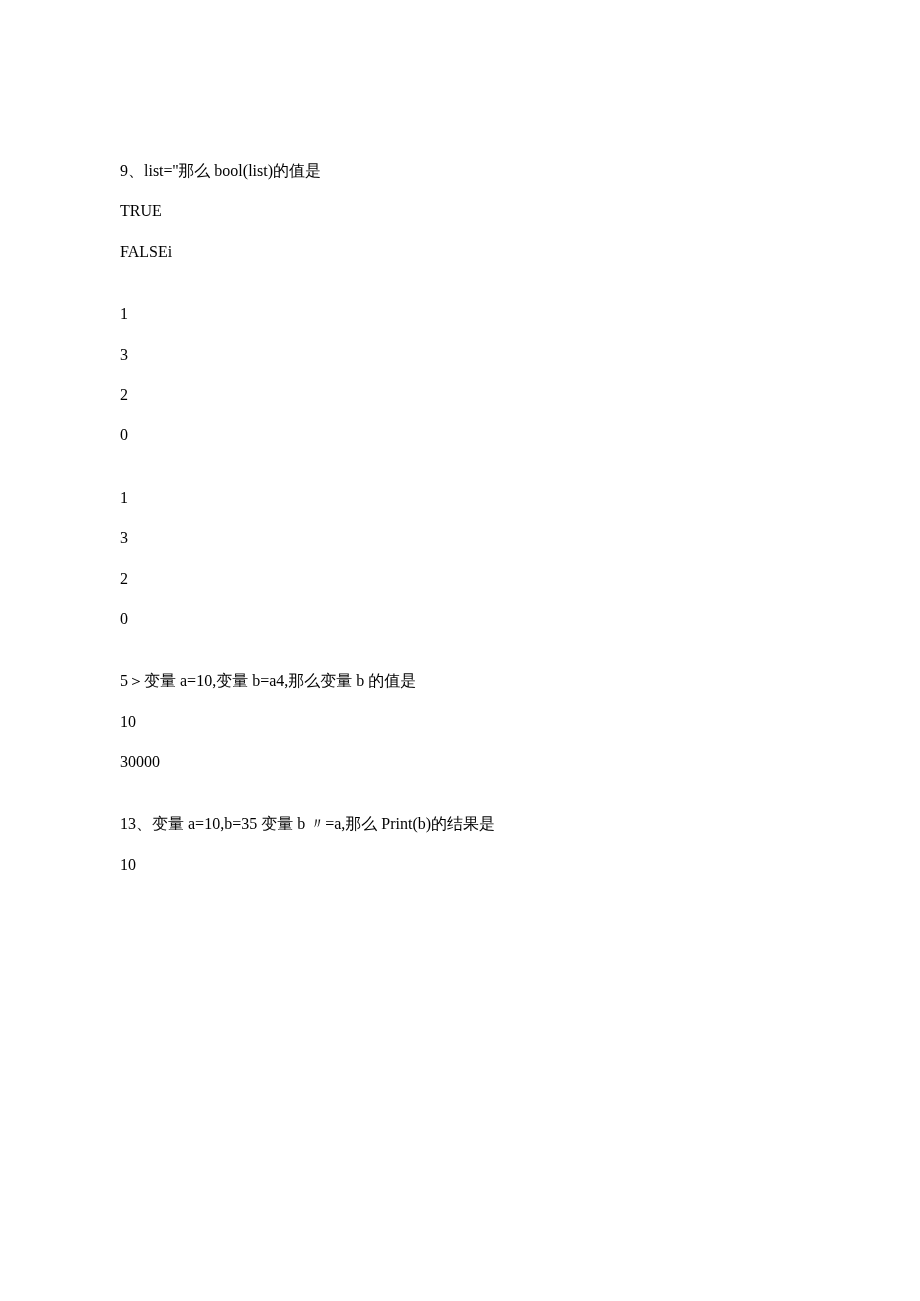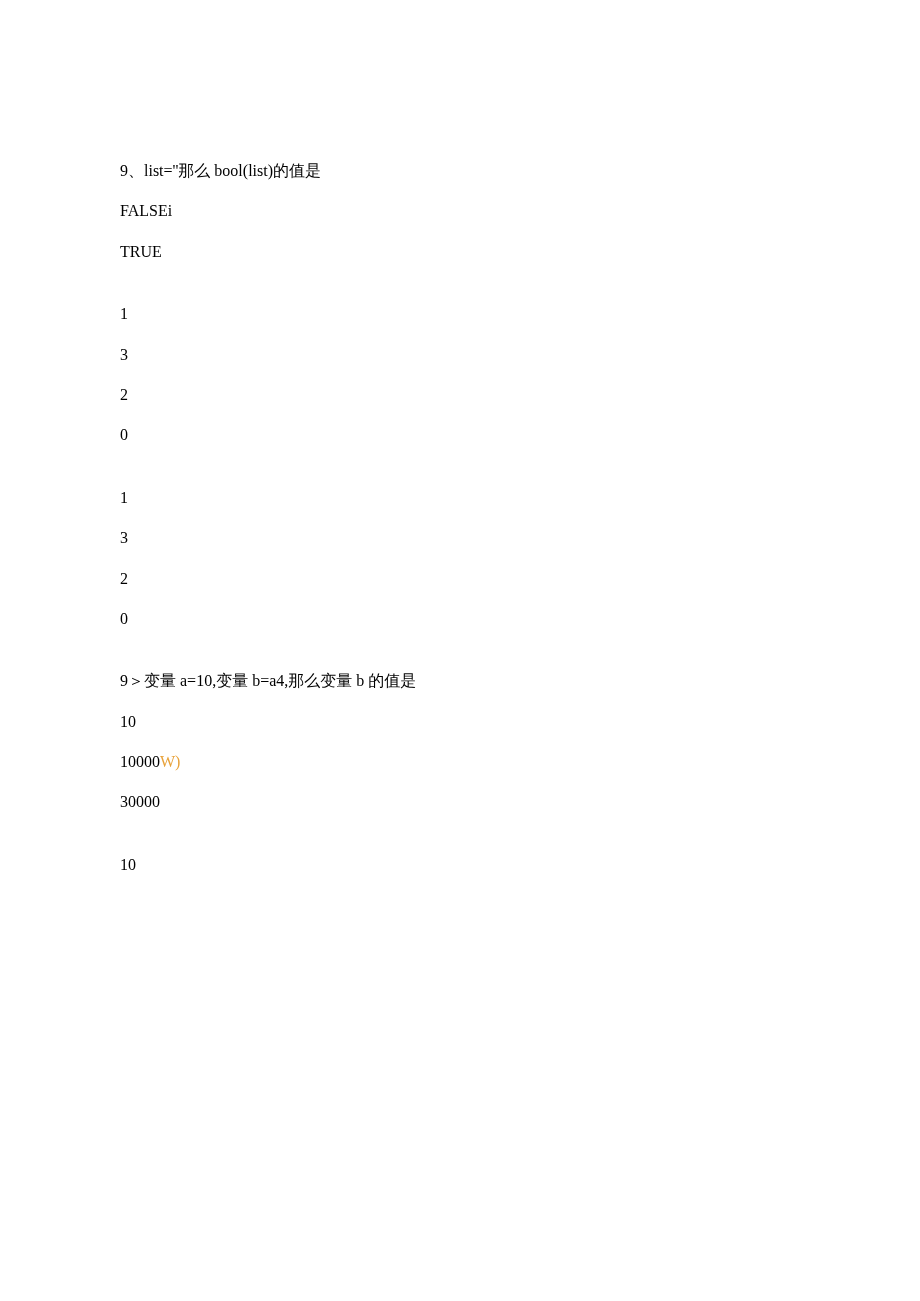--- a/index.html
+++ b/index.html
@@ -31,42 +31,42 @@
     color: #e8a23a;
   }
 </style>
 </head>
 <body>
 
 <div class="page">
 
   <div class="question-block">
     <div class="question-text">9、list=''那么 bool(list)的值是</div>
+    <div class="option">TRUE</div>
     <div class="option">FALSEi</div>
-    <div class="option">TRUE</div>
   </div>
 
   <div class="question-block">
     <div class="option">1</div>
     <div class="option">3</div>
     <div class="option">2</div>
     <div class="option">0</div>
   </div>
 
   <div class="question-block">
     <div class="option">1</div>
     <div class="option">3</div>
     <div class="option">2</div>
     <div class="option">0</div>
   </div>
 
   <div class="question-block">
-    <div class="question-text">9＞变量 a=10,变量 b=a4,那么变量 b 的值是</div>
+    <div class="question-text">5＞变量 a=10,变量 b=a4,那么变量 b 的值是</div>
     <div class="option">10</div>
-    <div class="option"><span>10000</span><span class="orange">W)</span></div>
     <div class="option">30000</div>
   </div>
 
   <div class="question-block">
+    <div class="question-text">13、变量 a=10,b=35 变量 b 〃=a,那么 Print(b)的结果是</div>
     <div class="option">10</div>
   </div>
 
 </div>
 
 </body></html>

